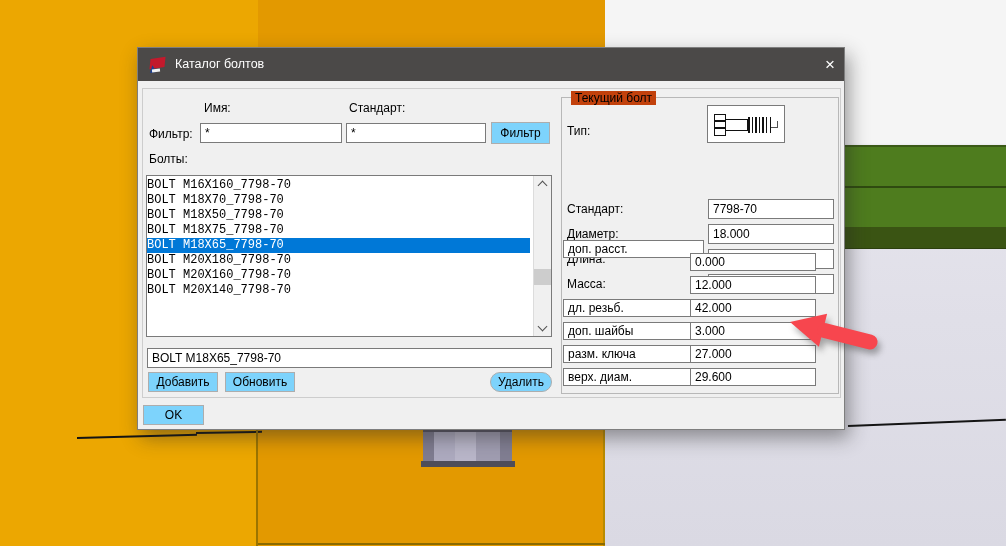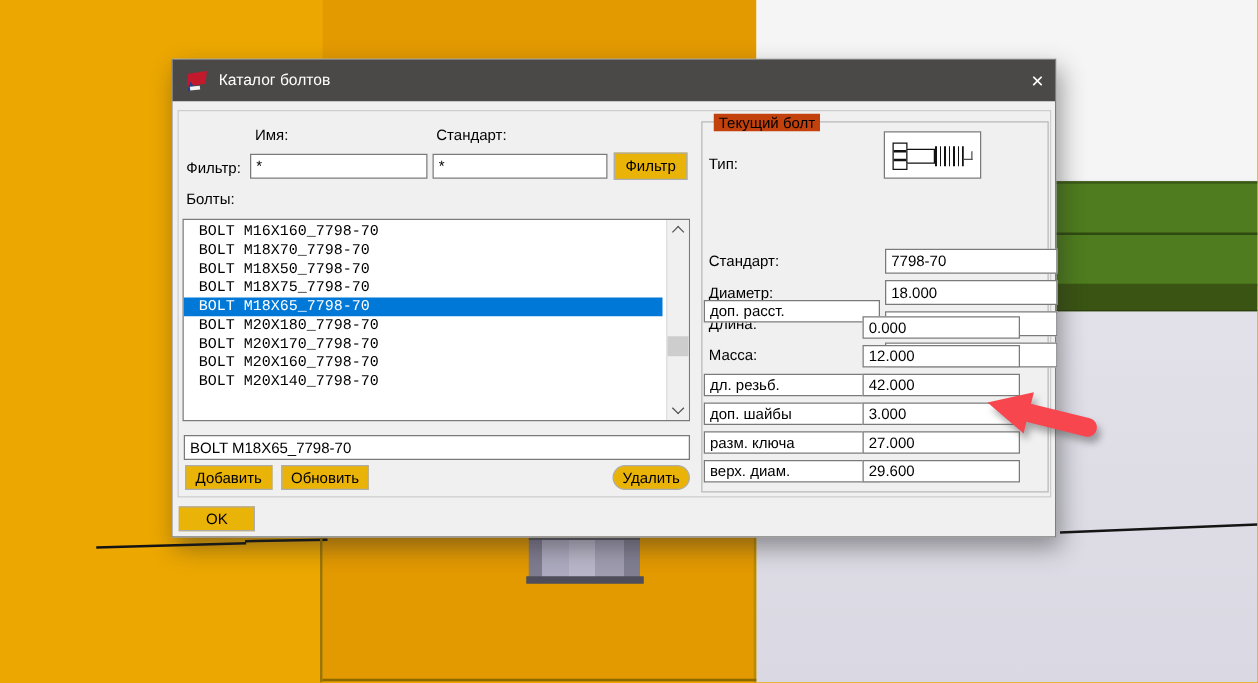--- a/index.html
+++ b/index.html
@@ -42,35 +42,35 @@
       transform:skewY(-8deg) skewX(-6deg);}
   #app-icon .wedge{position:absolute;left:2px;top:10px;width:0;height:0;
       border-left:6px solid #1d3f8f;border-top:5px solid transparent;border-bottom:3px solid transparent;transform:rotate(18deg);}
   #app-icon .paper{position:absolute;left:3px;top:13px;width:8px;height:3px;background:#f2f2f2;transform:rotate(-6deg);}
 
   #client-panel{left:4px;top:40px;width:699px;height:310px;border:1px solid #cdcdcd;box-sizing:border-box;}
 
   .lbl{white-space:nowrap;}
   .txt{position:absolute;border:1px solid #7a7a7a;background:#fff;box-sizing:border-box;
       font-family:"Liberation Sans","DejaVu Sans",sans-serif;font-size:12px;padding:1px 4px;outline:none;}
-  .btn{position:absolute;background:#eab308;border:1px solid #adadad;box-sizing:border-box;
+  .btn{position:absolute;background:#7dd3fc;border:1px solid #adadad;box-sizing:border-box;
       font-family:"Liberation Sans","DejaVu Sans",sans-serif;font-size:12px;text-align:center;padding:0;}
 
   
   #name-label{left:66px;top:53px;}
   #standard-label{left:211px;top:53px;}
   #filter-label{left:11px;top:79px;}
   #filter-name-input{left:62px;top:75px;width:142px;height:20px;}
   #filter-standard-input{left:208px;top:75px;width:140px;height:20px;}
   #filter-button{left:353px;top:74px;width:59px;height:22px;}
 
   
   #bolts-label{left:11px;top:104px;}
   #bolt-list{left:8px;top:127px;width:406px;height:162px;background:#fff;border:1px solid #7a7a7a;box-sizing:border-box;overflow:hidden;}
-  .lrow{position:relative;height:15px;line-height:15px;padding-left:12px;
+  .lrow{position:relative;height:15px;line-height:15px;padding-left:0;
       font-family:"Liberation Mono","DejaVu Sans Mono",monospace;font-size:12px;white-space:nowrap;width:383px;box-sizing:border-box;}
   .lrow.sel{background:#0078d7;color:#fff;}
   #list-rows{position:absolute;left:0;top:2px;}
   #scrollbar{position:absolute;right:0;top:0;width:17px;height:160px;background:#f0f0f0;border-left:1px solid #dcdcdc;}
   .sb-btn{position:absolute;left:0;width:17px;height:16px;background:#f0f0f0;}
   .chev{position:absolute;width:6px;height:6px;border-right:1.6px solid #505050;border-bottom:1.6px solid #505050;}
   .chev.up{left:5px;top:6px;transform:rotate(-135deg);}
   .chev.down{left:5px;top:3px;transform:rotate(45deg);}
   #sb-up{top:0;}
   #sb-down{bottom:0;}
@@ -88,21 +88,21 @@
   #type-label{left:429px;top:76px;}
   #type-select{left:569px;top:57px;width:78px;height:38px;background:#fff;border:1px solid #7a7a7a;box-sizing:border-box;}
   .bolt-head{position:absolute;left:6px;top:8px;width:12px;height:22px;border:1.5px solid #111;box-sizing:border-box;}
   .bolt-head i{position:absolute;left:0;width:100%;height:1.5px;background:#111;display:block;}
   .bolt-shaft{position:absolute;left:17px;top:13px;width:23px;height:12px;border:1.5px solid #111;box-sizing:border-box;background:#fff;}
   .bolt-thread{position:absolute;left:40px;top:11px;width:23px;height:16px;
       background:repeating-linear-gradient(90deg,#111 0 1.5px,#fff 1.5px 3.6px);}
   #type-select .chev{left:63px;top:15px;}
 
   .fld-label{position:absolute;left:429px;}
-  .fld-value{position:absolute;left:570px;width:138px;height:20px;}
+  .fld-value{position:absolute;left:570px;width:126px;height:20px;}
   .attr-label{position:absolute;left:425px;width:141px;height:18px;border:1px solid #7a7a7a;background:#fff;
       box-sizing:border-box;padding:1px 4px;font-size:12px;line-height:14px;white-space:nowrap;}
   .attr-value{position:absolute;left:552px;width:126px;height:18px;}
 
   
   #annotation-arrow{left:780px;top:296px;width:126px;height:66px;overflow:visible;
       filter:drop-shadow(3px 5px 3px rgba(70,70,70,.45));}
 </style>
 </head>
 <body>
@@ -147,21 +147,20 @@
 
   <div class="abs lbl" id="bolts-label">Болты:</div>
   <div class="abs" id="bolt-list">
     <div id="list-rows">
       <div class="lrow">BOLT M16X160_7798-70</div>
       <div class="lrow">BOLT M18X70_7798-70</div>
       <div class="lrow">BOLT M18X50_7798-70</div>
       <div class="lrow">BOLT M18X75_7798-70</div>
       <div class="lrow sel">BOLT M18X65_7798-70</div>
       <div class="lrow">BOLT M20X180_7798-70</div>
-      <div class="lrow">BOLT M20X170_7798-70</div>
       <div class="lrow">BOLT M20X160_7798-70</div>
       <div class="lrow">BOLT M20X140_7798-70</div>
     </div>
     <div id="scrollbar">
       <div class="sb-btn" id="sb-up">
           <span class="chev up"></span>
         </div>
       <div id="sb-thumb"></div>
       <div class="sb-btn" id="sb-down">
           <span class="chev down"></span>

